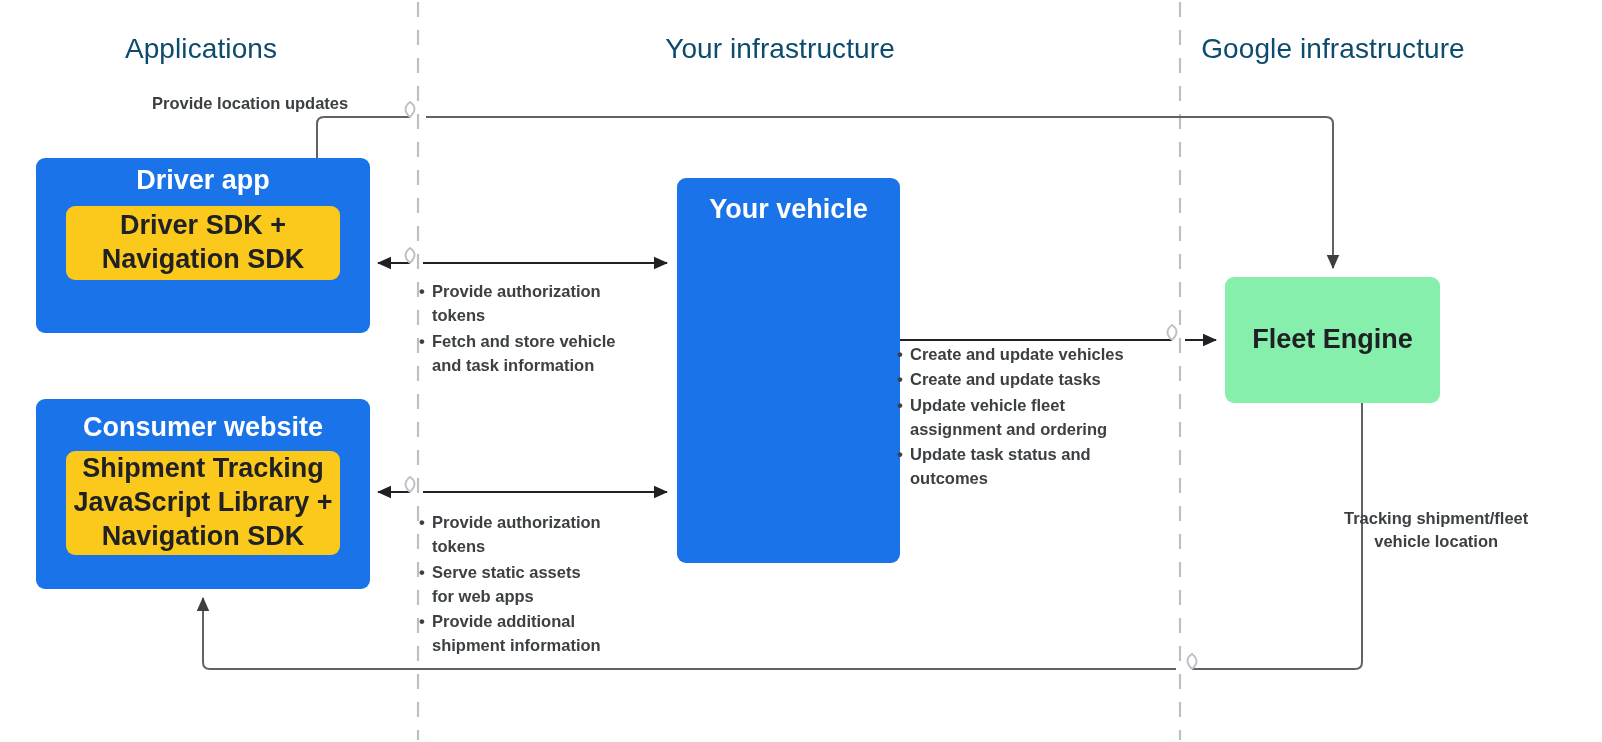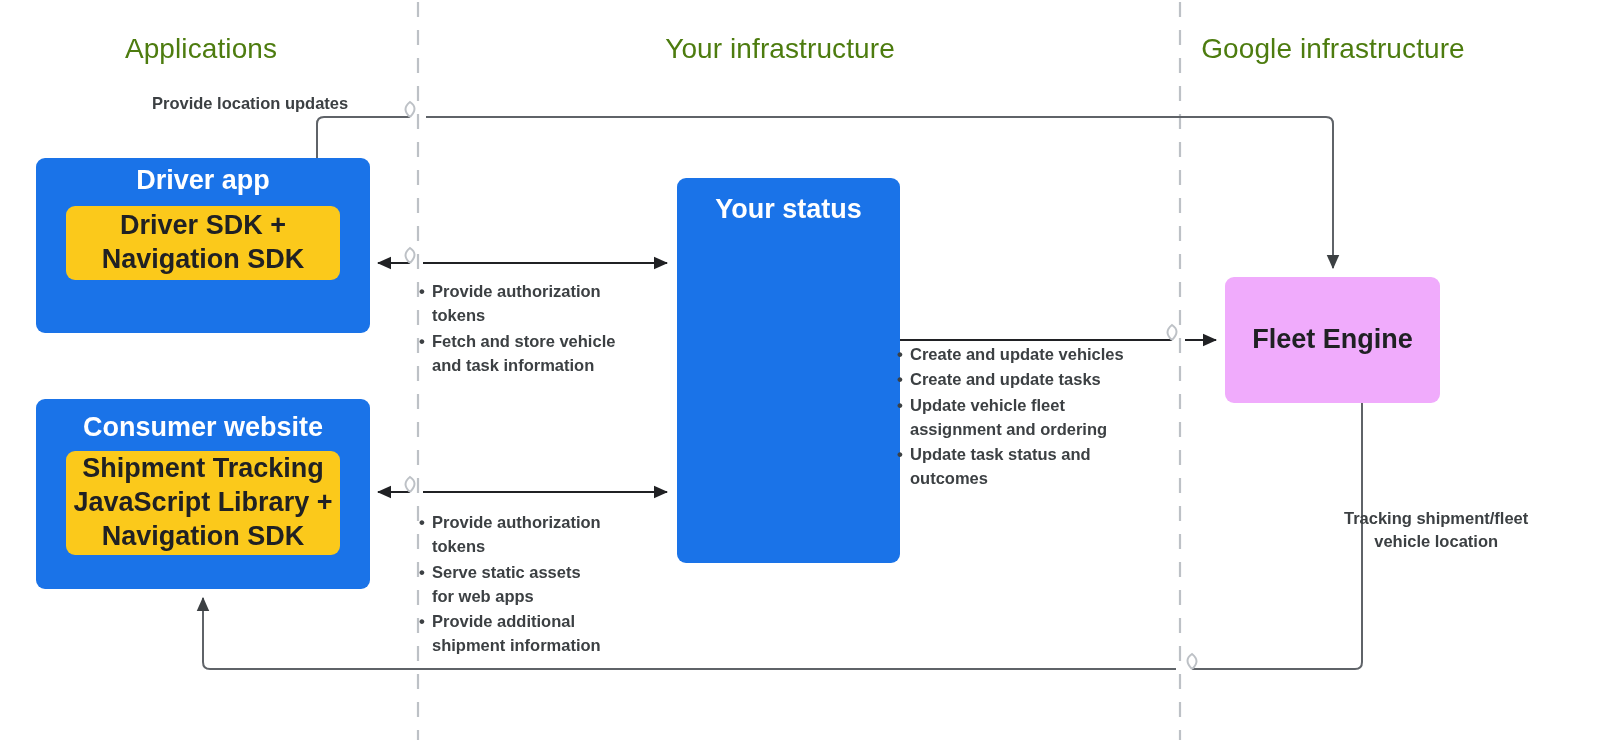--- a/index.html
+++ b/index.html
@@ -21,39 +21,39 @@
     position: absolute;
     left: 0;
     top: 0;
     width: 1602px;
     height: 742px;
   }
   .zone-heading {
     position: absolute;
     font-size: 28px;
     font-weight: 400;
-    color: #4d7c0f;
+    color: #0c4a6e;
     letter-spacing: 0.1px;
     white-space: nowrap;
     text-align: center;
     transform: translateX(-50%);
   }
   .node-box {
     position: absolute;
     box-sizing: border-box;
     border-radius: 9px;
     display: flex;
     flex-direction: column;
     align-items: center;
   }
   .node-blue {
     background: #1a73e8;
   }
   .node-yellow {
-    background: #f0abfc;
+    background: #86efac;
   }
   .node-title-white {
     color: #ffffff;
     font-size: 27px;
     font-weight: bold;
     text-align: center;
     line-height: 1.15;
     white-space: nowrap;
   }
   .node-title-dark {
@@ -173,21 +173,21 @@
   <div class="node-box node-blue" style="left:36px; top:399px; width:334px; height:190px;">
     <div class="node-title-white" style="margin-top:13px;">Consumer website</div>
     <div class="inner-yellow" style="width:274px; height:104px; margin-top:8px; flex-direction:column;">
       <div class="node-title-dark">Shipment Tracking</div>
       <div class="node-title-dark">JavaScript Library  +</div>
       <div class="node-title-dark">Navigation SDK</div>
     </div>
   </div>
 
   <div class="node-box node-blue" style="left:677px; top:178px; width:223px; height:385px;">
-    <div class="node-title-white" style="margin-top:16px;">Your status</div>
+    <div class="node-title-white" style="margin-top:16px;">Your vehicle</div>
   </div>
 
   <div class="node-box node-yellow" style="left:1225px; top:277px; width:215px; height:126px; justify-content:center;">
     <div class="node-title-dark" style="font-size:27px;">Fleet Engine</div>
   </div>
 
   <div class="edge-label" style="left:152px; top:92px;">Provide location updates</div>
 
   <ul class="bullet-list" style="left:419px; top:279px; width:230px;">
     <li>

